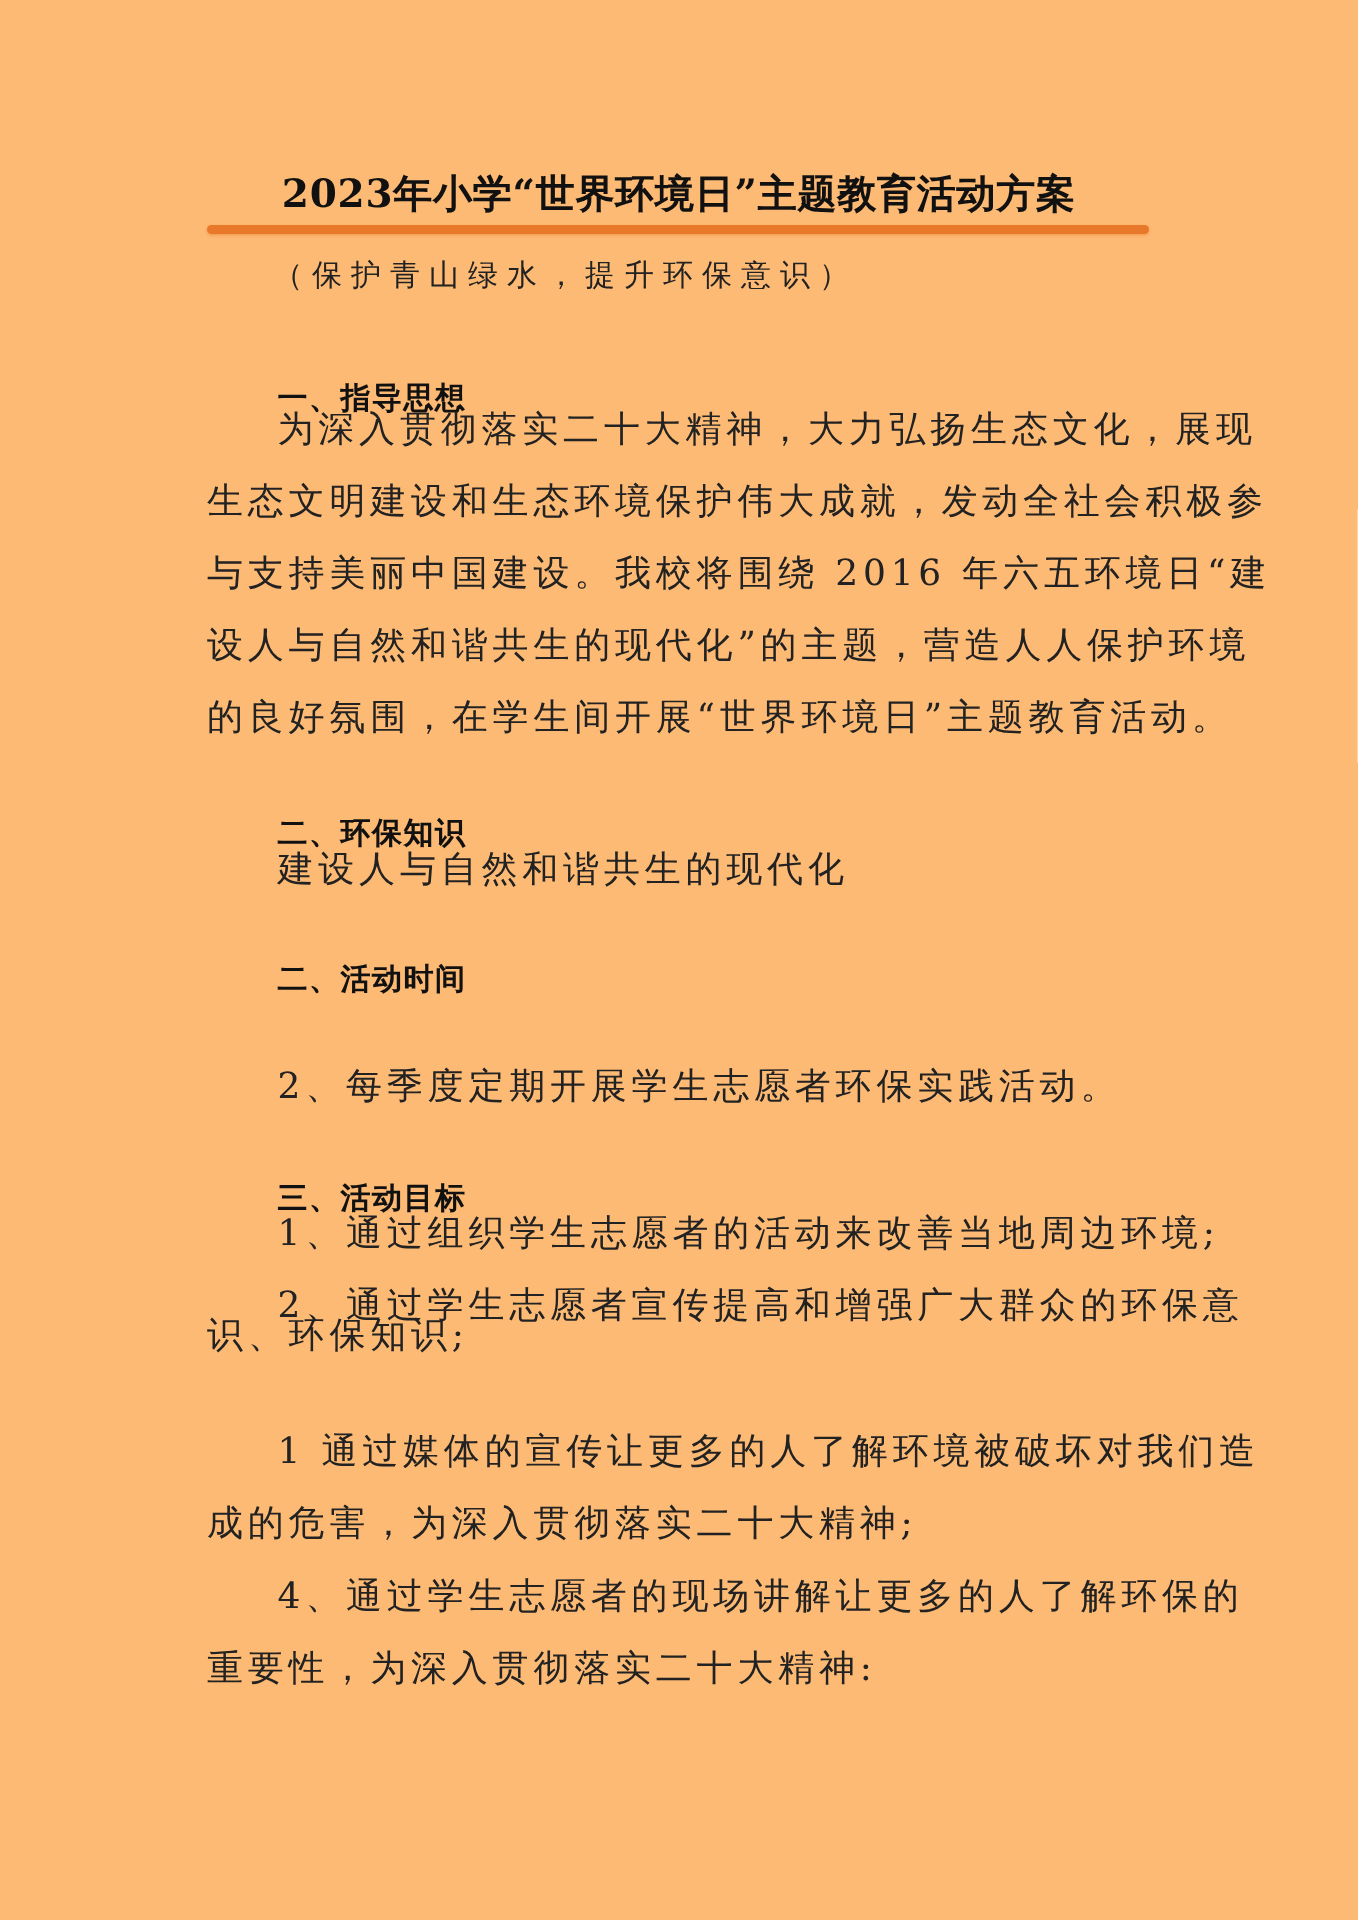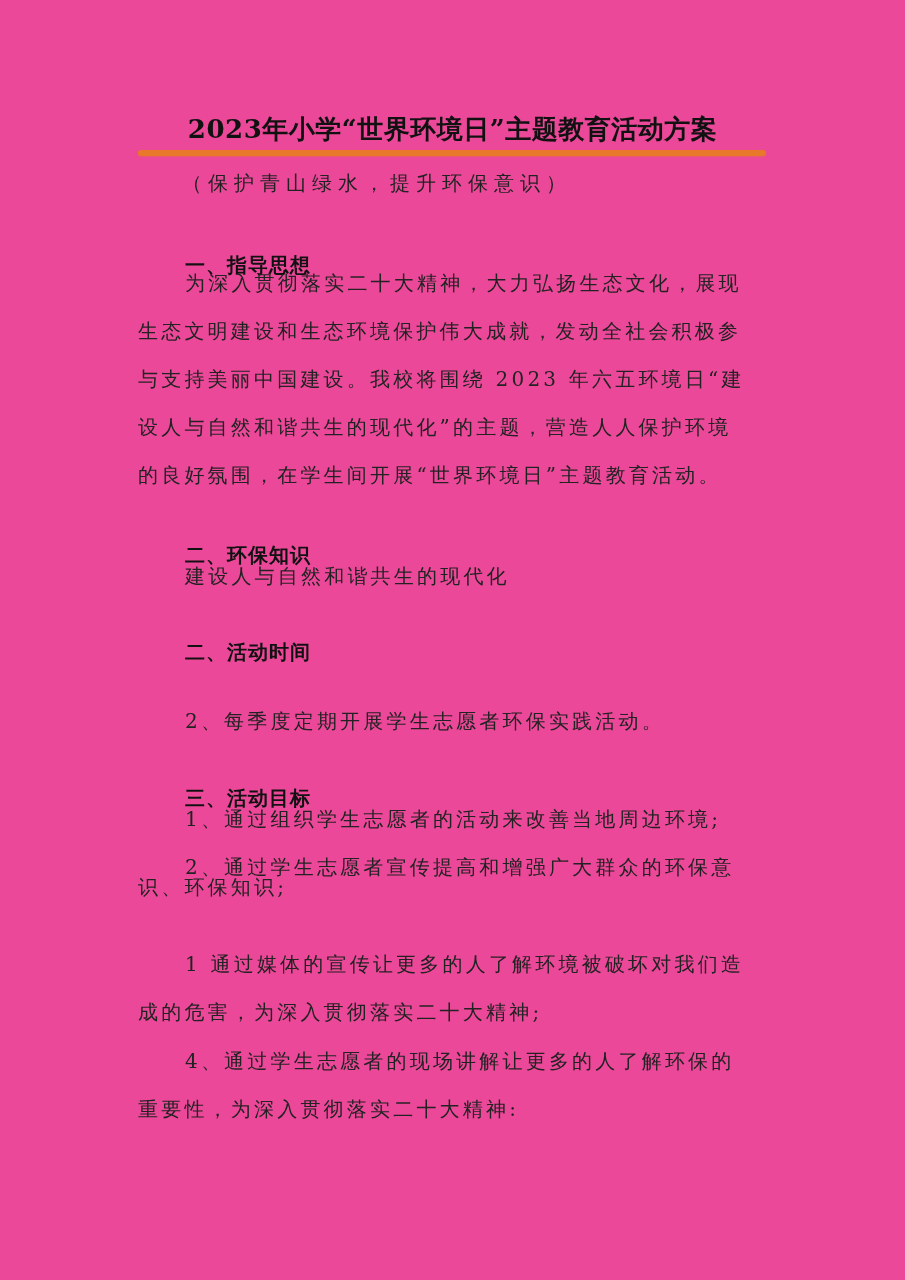--- a/index.html
+++ b/index.html
@@ -1,17 +1,17 @@
 <!DOCTYPE html>
 <html><head>
 <meta charset="utf-8">
 <style>
   html, body { margin: 0; padding: 0; background: #ffffff; }
   body { width: 905px; height: 1280px; position: relative; overflow: hidden; color: #1a1a1a; }
-  .page { position: absolute; left: 0; top: 0; width: 905px; height: 1280px; background: #ec4899; }
+  .page { position: absolute; left: 0; top: 0; width: 905px; height: 1280px; background: #fdba74; }
   .title {
     position: absolute; left: 0; width: 905px; top: 112px; text-align: center;
     font-family: "DejaVu Serif", "Liberation Serif", serif; font-weight: bold;
     font-size: 26px; letter-spacing: 0.5px; color: #111;
   }
   .rule {
     position: absolute; left: 138px; width: 628px; top: 150px; height: 6px;
     border-radius: 3px; background: #e8782a;
     box-shadow: 0 1px 2px rgba(232,120,42,0.45);
   }
@@ -20,38 +20,38 @@
     font-family: "DejaVu Sans", "Liberation Sans", sans-serif; font-size: 20px;
     letter-spacing: 6px; color: #222;
   }
   .heading {
     position: absolute; left: 185px;
     font-family: "DejaVu Sans", "Liberation Sans", sans-serif; font-weight: bold;
     font-size: 20px; color: #111; letter-spacing: 1px; margin-top: 27px;
   }
   .line {
     position: absolute; font-family: "DejaVu Serif", "Liberation Serif", serif;
-    font-size: 20px; color: #222; letter-spacing: 3.2px; white-space: nowrap;
+    font-size: 24px; color: #222; letter-spacing: 3.2px; white-space: nowrap;
   }
   .indent { left: 185px; }
   .flush { left: 138px; }
 </style>
 </head>
 <body>
 
 <div class="page">
 
   <div class="title">2023年小学“世界环境日”主题教育活动方案</div>
   <div class="rule"></div>
   <div class="subtitle">（保护青山绿水，提升环保意识）</div>
 
   <div class="heading" style="top:225px">一、指导思想</div>
   <div class="line indent" style="top:270px">为深入贯彻落实二十大精神，大力弘扬生态文化，展现</div>
   <div class="line flush" style="top:318px">生态文明建设和生态环境保护伟大成就，发动全社会积极参</div>
-  <div class="line flush" style="top:366px">与支持美丽中国建设。我校将围绕 2023 年六五环境日“建</div>
+  <div class="line flush" style="top:366px">与支持美丽中国建设。我校将围绕 2016 年六五环境日“建</div>
   <div class="line flush" style="top:462px">的良好氛围，在学生间开展“世界环境日”主题教育活动。</div>
   <div class="line flush" style="top:414px">设人与自然和谐共生的现代化”的主题，营造人人保护环境</div>
 
   <div class="heading" style="top:515px">二、环保知识</div>
   <div class="line indent" style="top:563px">建设人与自然和谐共生的现代化</div>
 
   <div class="heading" style="top:612px">二、活动时间</div>
   <div class="line indent" style="top:708px">2、每季度定期开展学生志愿者环保实践活动。</div>
 
   <div class="heading" style="top:758px">三、活动目标</div>

